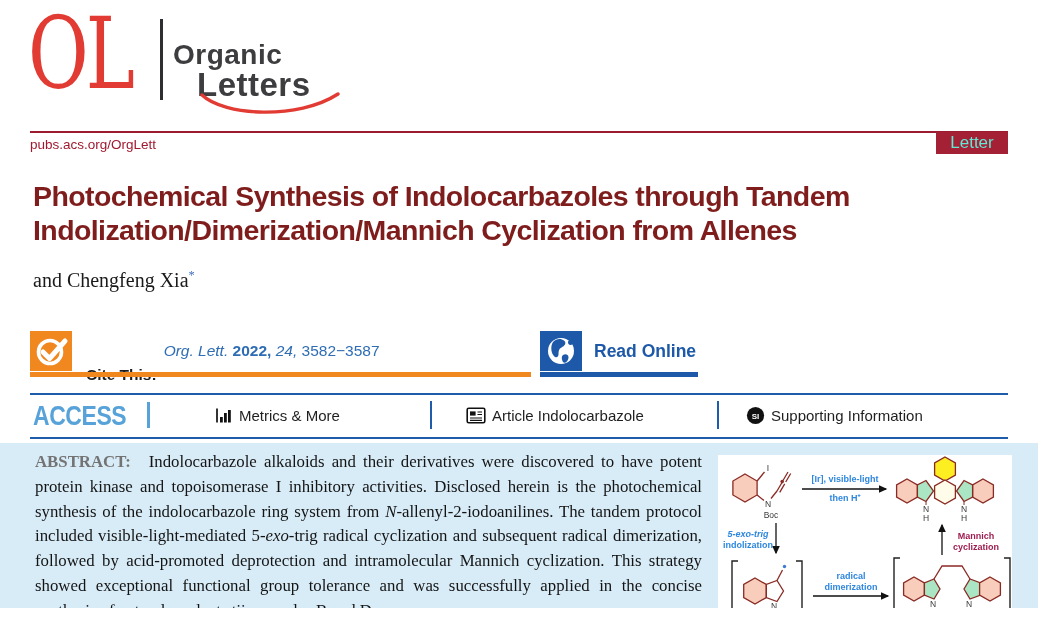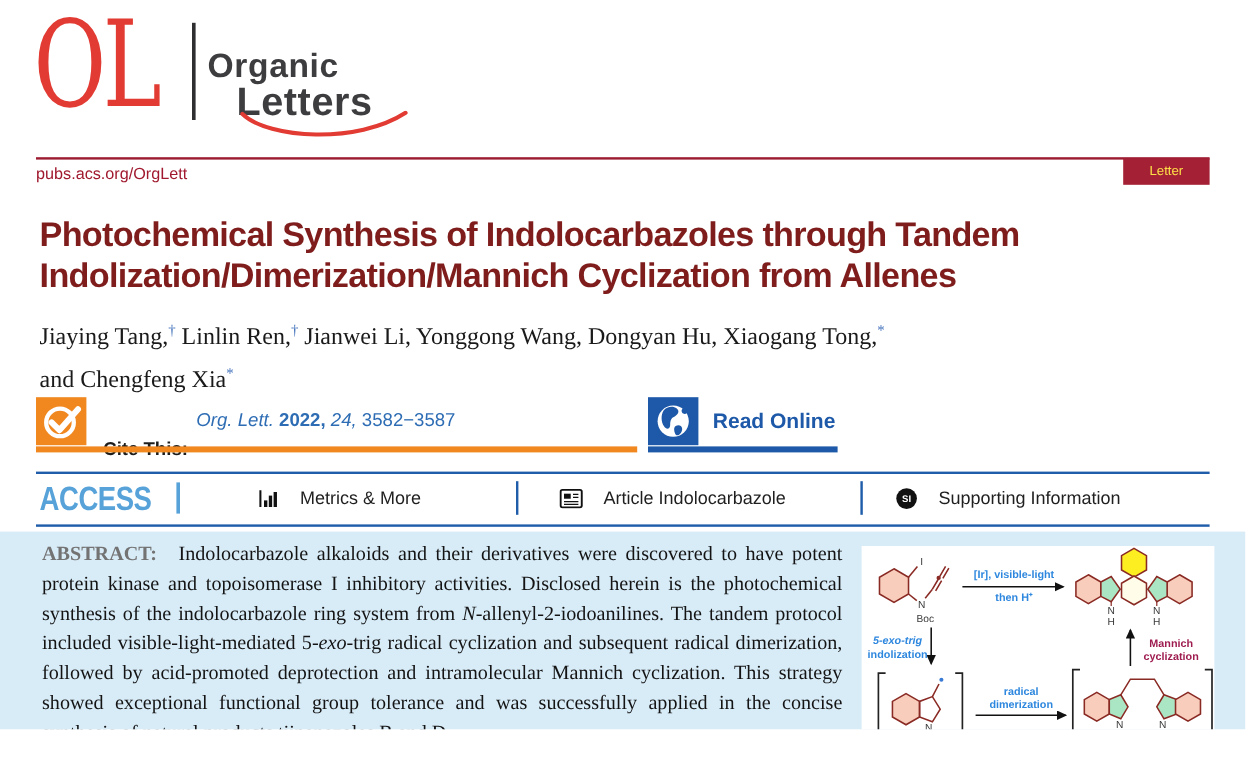--- a/index.html
+++ b/index.html
@@ -15,21 +15,21 @@
   .logo-divider { position:absolute; left:160px; top:19px; width:3px; height:81px; background:#2e2e30; }
   .logo-name { position:absolute; left:173px; top:40px; color:#3d3d40; font-weight:bold; }
   .logo-line1 { font-size:28px; line-height:30px; letter-spacing:.5px; }
   .logo-line2 { font-size:33px; line-height:30px; letter-spacing:.5px; padding-left:24px; }
   .logo-swoosh { position:absolute; left:196px; top:92px; }
 
   .site-url { position:absolute; left:30px; top:137px; font-size:13.5px; color:#a0192e; text-decoration:none; }
   .rule-red { position:absolute; left:30px; top:131px; width:978px; height:2px; background:#9c1b30; }
   .letter-badge {
     position:absolute; left:936px; top:132px; width:72px; height:22px; background:#a32035;
-    color:#fde047; font-size:11px; display:flex; align-items:center; justify-content:center;
+    color:#5eead4; font-size:17px; display:flex; align-items:center; justify-content:center;
   }
 
   
   .title { position:absolute; left:33px; top:179px; color:#7f1d1d; font-weight:bold;
            font-size:28.5px; line-height:34px; letter-spacing:-0.6px; }
   .authors { position:absolute; left:33px; top:260px; font-family:"Liberation Serif", serif;
              font-size:20px; line-height:30px; color:#1a1a1a; }
   .seg-i { font-style:italic; }
   .seg-b { font-weight:bold; }
   .seg-s { vertical-align:super; font-size:.62em; color:#3f6fba; }
@@ -46,21 +46,21 @@
               color:#1d59a8; font-size:17.5px; font-weight:bold; }
   .ro-underline { position:absolute; left:540px; top:372px; width:158px; height:5px; background:#1d59a8; }
 
   
   .access-rule-top { position:absolute; left:30px; top:393px; width:978px; height:2px; background:#1f5ca9; }
   .access-rule-bottom { position:absolute; left:30px; top:437px; width:978px; height:2px; background:#1f5ca9; }
   .access-label { position:absolute; left:33px; top:400px; font-size:28px; font-weight:bold;
                   color:#56a2d9; transform:scaleX(.82); transform-origin:left top; letter-spacing:-0.5px; }
   .vdiv-light { position:absolute; left:147px; top:402px; width:2.5px; height:26px; background:#56a2d9; }
   .vdiv { position:absolute; top:401px; width:1.5px; height:28px; background:#1f5ca9; }
-  .access-item { position:absolute; top:400px; height:30px; display:flex; align-items:center; gap:17px;
+  .access-item { position:absolute; top:400px; height:30px; display:flex; align-items:center; gap:6px;
                  font-size:15px; color:#1f1f1f; cursor:pointer; }
 
   
   .abstract-bg { position:absolute; left:0; top:443px; width:1038px; height:201px; background:#d8ecf8; }
   .abstract { position:absolute; left:35px; top:450px; width:667px; text-align:justify;
               font-family:"Liberation Serif", serif; font-size:16.8px; line-height:24.8px; color:#141414; }
   .abs-head { font-weight:bold; color:#737373; padding-right:18px; }
 
   
   .scheme-panel { position:absolute; left:718px; top:455px; width:294px; height:181px; background:#ffffff; }
@@ -87,21 +87,20 @@
 
   <a class="site-url" href="#">pubs.acs.org/OrgLett</a>
   <div class="rule-red"></div>
   <div class="letter-badge">Letter</div>
 
   <h1 class="title">
     <div>Photochemical Synthesis of Indolocarbazoles through Tandem</div>
     <div>Indolization/Dimerization/Mannich Cyclization from Allenes</div>
   </h1>
   <div class="authors">
-    <div><span>Jiaying Tang,</span><span class="seg-s">†</span><span> Linlin Ren,</span><span class="seg-s">†</span><span> Jianwei Li, Yonggong Wang, Dongyan Hu, Xiaogang Tong,</span><span class="seg-s">*</span></div>
     <div><span>and Chengfeng Xia</span><span class="seg-s">*</span></div>
   </div>
 
   <div class="cite-icon">
     <svg width="42" height="40" viewBox="0 0 42 40">
       <circle cx="20" cy="21" r="11.5" fill="none" stroke="#ffffff" stroke-width="3.6"></circle>
       <path d="M13,21 l6.5,6.5 L35,10" fill="none" stroke="#ffffff" stroke-width="5" stroke-linecap="round" stroke-linejoin="round"></path>
     </svg>
   </div>
   <div class="cite-text">

